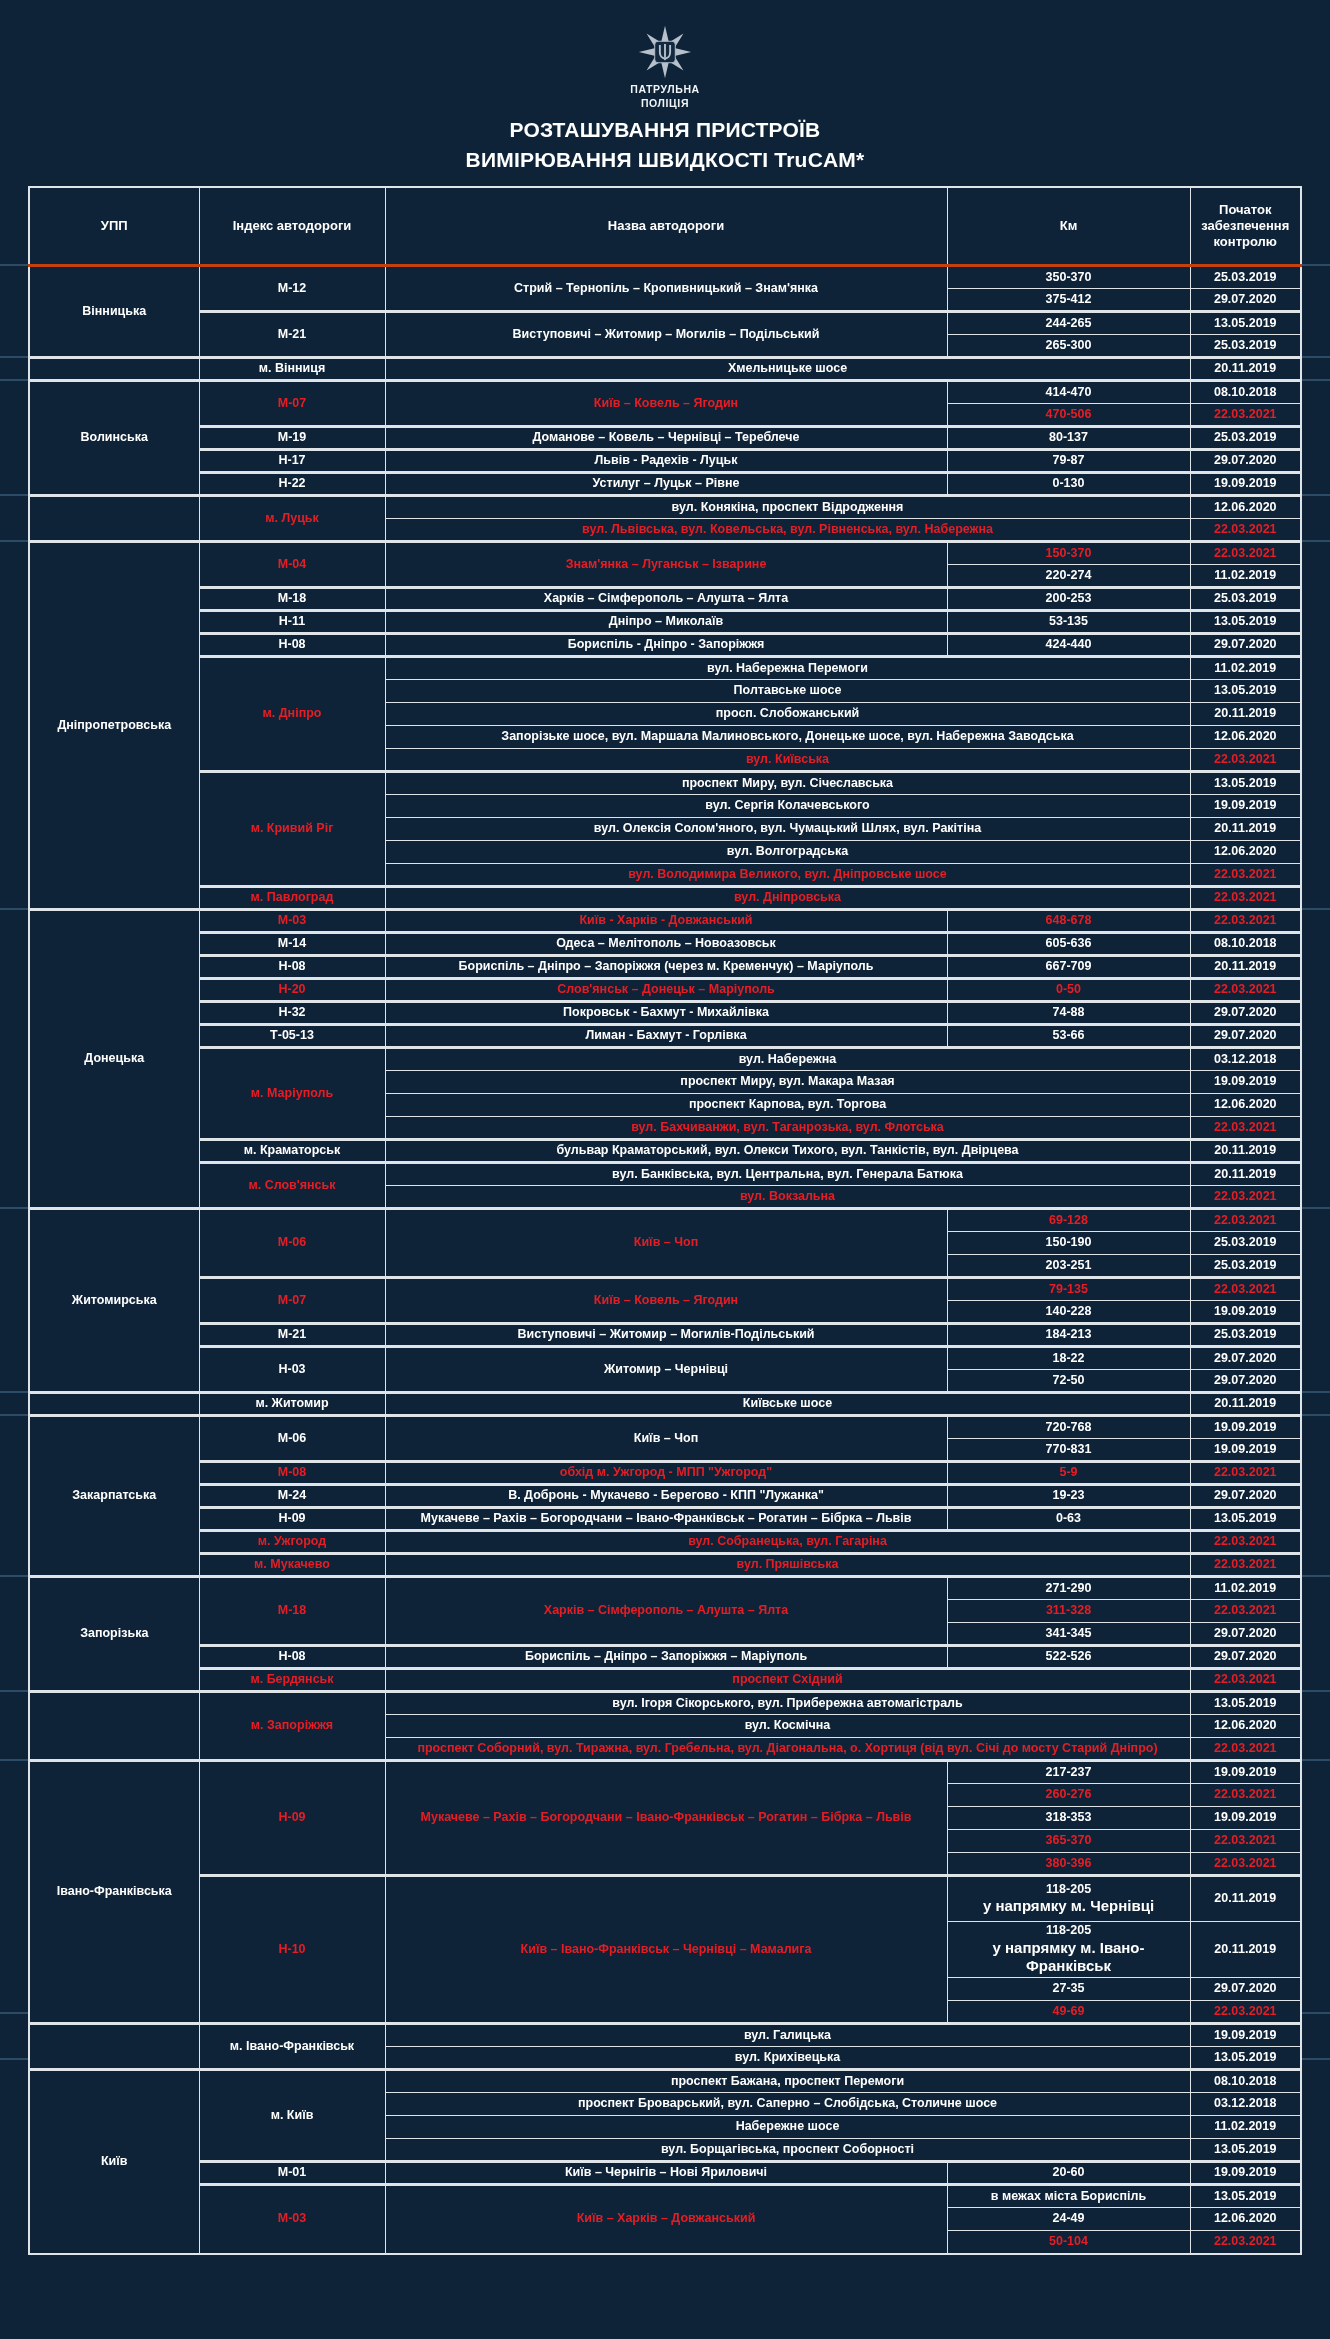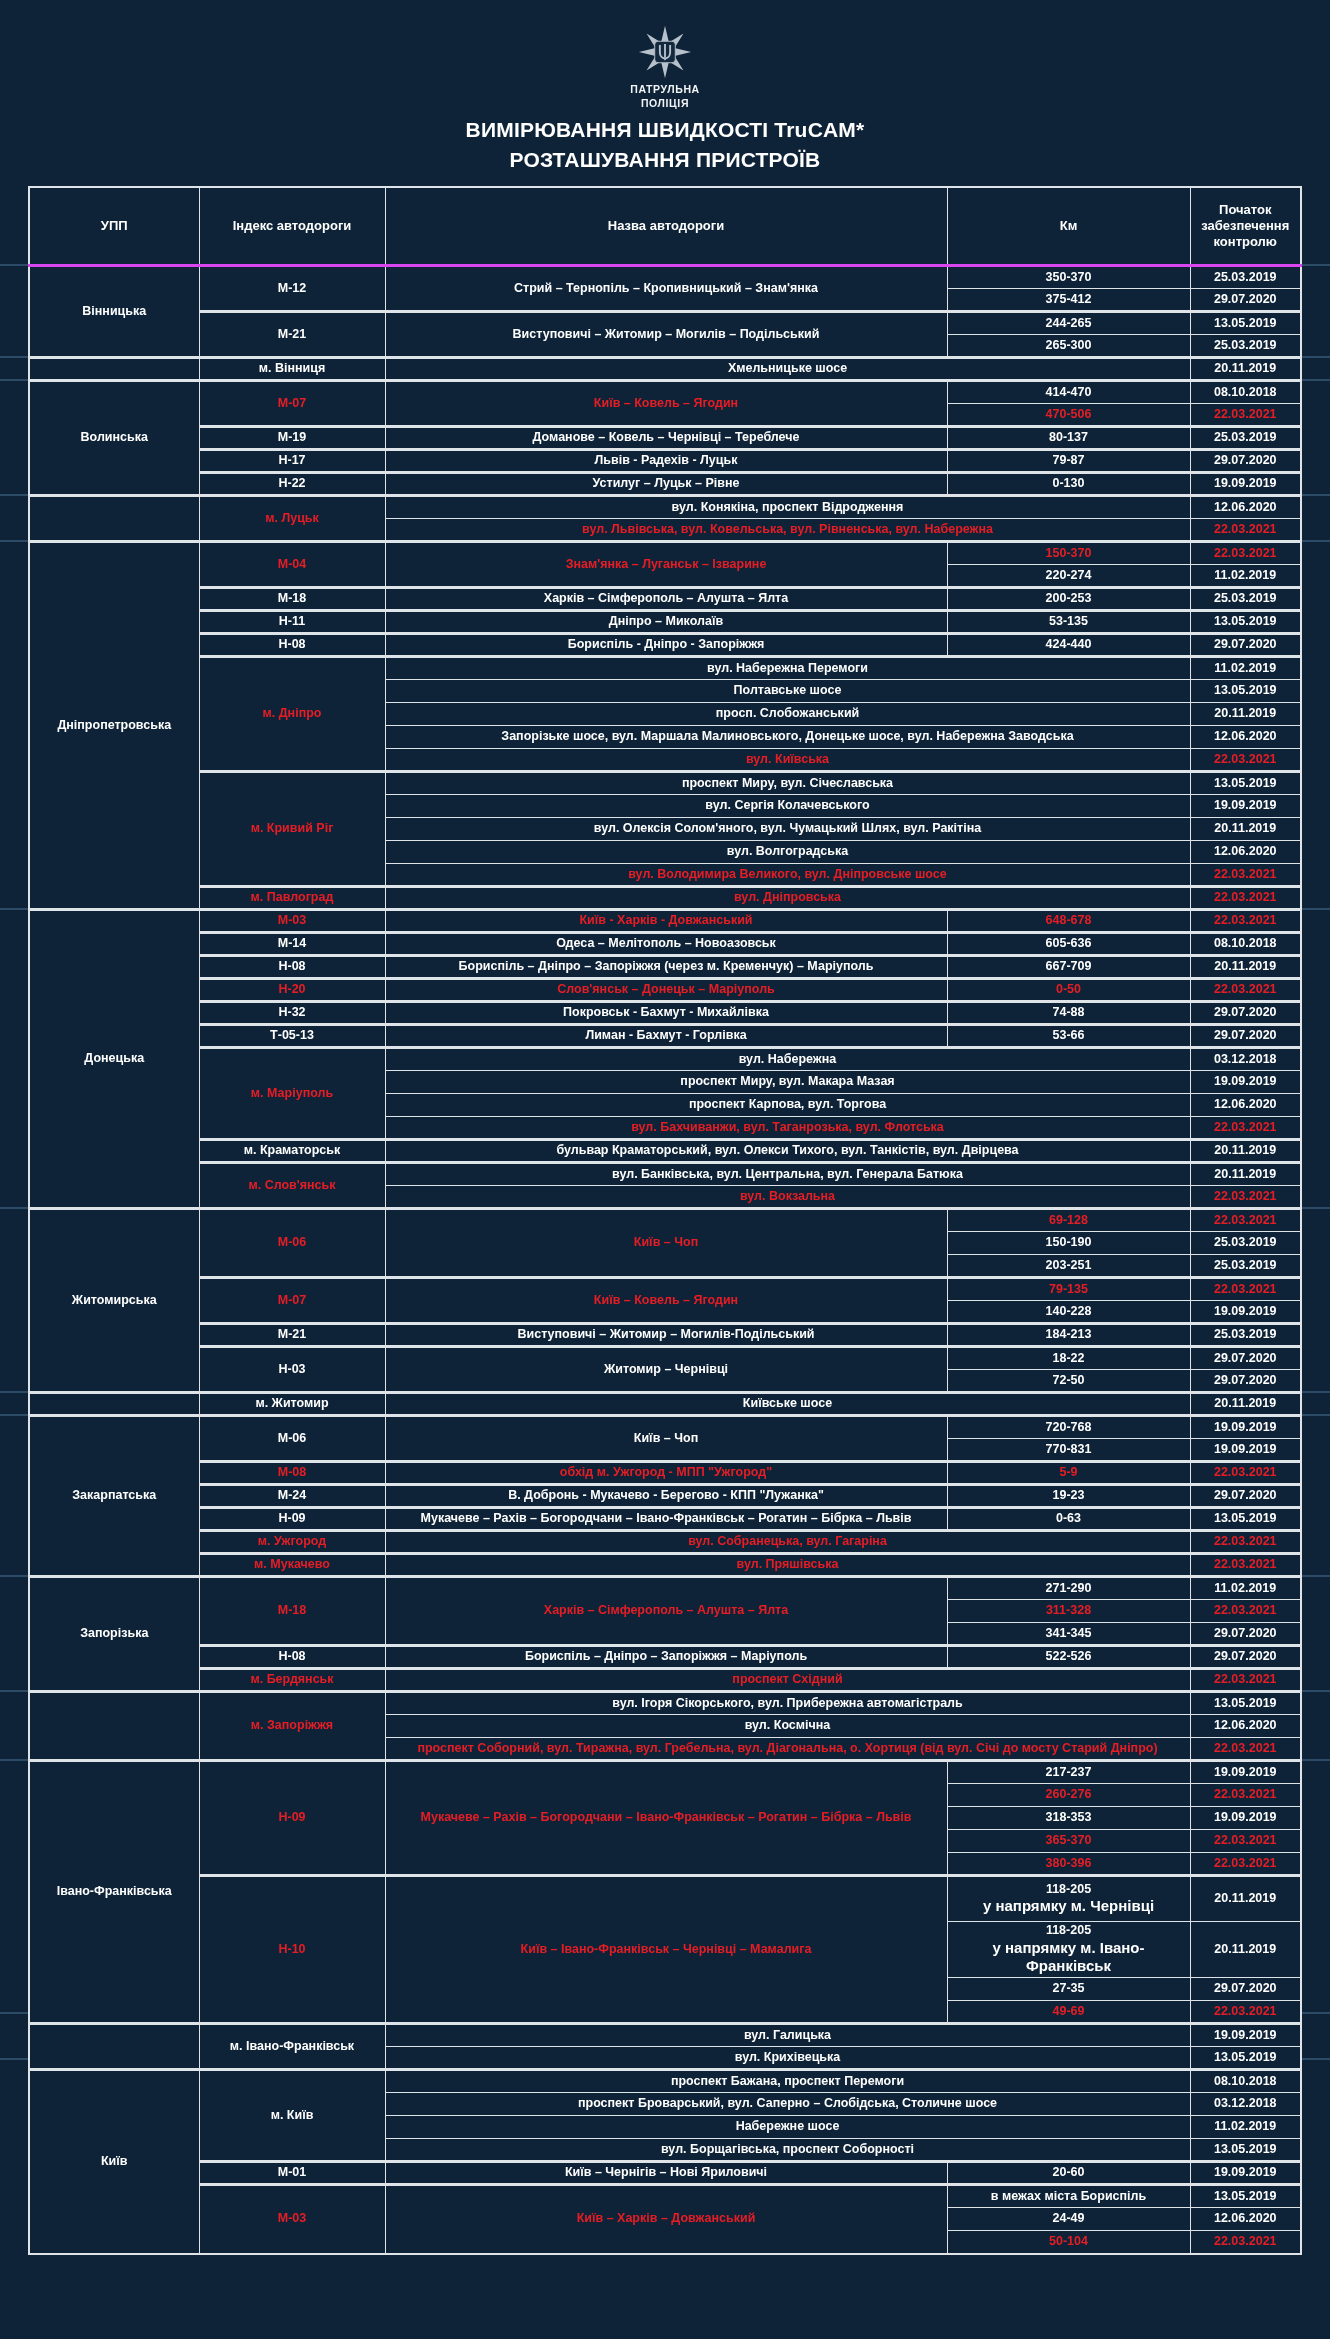--- a/index.html
+++ b/index.html
@@ -17,21 +17,21 @@
   table{
     border-collapse:collapse;table-layout:fixed;margin:0 auto;
     position:relative;z-index:1;background:#0e2337;
     border:2px solid #dfe4e8;
   }
   th,td{
     border:1px solid #dfe4e8;text-align:center;vertical-align:middle;
     padding:1px 3px;font-size:12.5px;font-weight:bold;overflow:hidden;
     line-height:1.25;
   }
-  thead th{height:74px;border-bottom:3px solid #d946ef;font-size:13px;margin-top:32px;}
+  thead th{height:74px;border-bottom:3px solid #c2410c;font-size:13px;margin-top:32px;}
   tbody tr{height:23px;}
   tbody tr.tall{height:46px;}
   tbody tr.block-start td{border-top-width:3px;}
   .red{color:#e71d25;}
   .km-line2{font-size:15px;}
 </style>
 </head>
 <body>
 
 <div class="masthead">
@@ -40,22 +40,22 @@
     <rect x="-11" y="-11.5" width="22" height="23" rx="3.5" fill="#12293f" stroke="#b7c1cb" stroke-width="1"></rect>
     <path d="M -5.5,-7.5 V 0.5 a 5.5,6.5 0 0 0 11,0 V -7.5" stroke="#b7c1cb" stroke-width="2" fill="none"></path>
     <line x1="0" y1="-8.5" x2="0" y2="5.5" stroke="#b7c1cb" stroke-width="2"></line>
     <path d="M -2.6,5.8 L 0,9.2 L 2.6,5.8 Z" fill="#b7c1cb"></path>
   </svg>
   <div class="org-name">
     <div>ПАТРУЛЬНА</div>
     <div>ПОЛІЦІЯ</div>
   </div>
   <div class="page-title">
+    <div>РОЗТАШУВАННЯ ПРИСТРОЇВ</div>
     <div>ВИМІРЮВАННЯ ШВИДКОСТІ TruCAM*</div>
-    <div>РОЗТАШУВАННЯ ПРИСТРОЇВ</div>
   </div>
 </div>
 
 <div class="table-wrap">
   <table>
     <colgroup>
       <col style="width:170px">
         <col style="width:186px">
         <col style="width:562px">
       <col style="width:243px">

